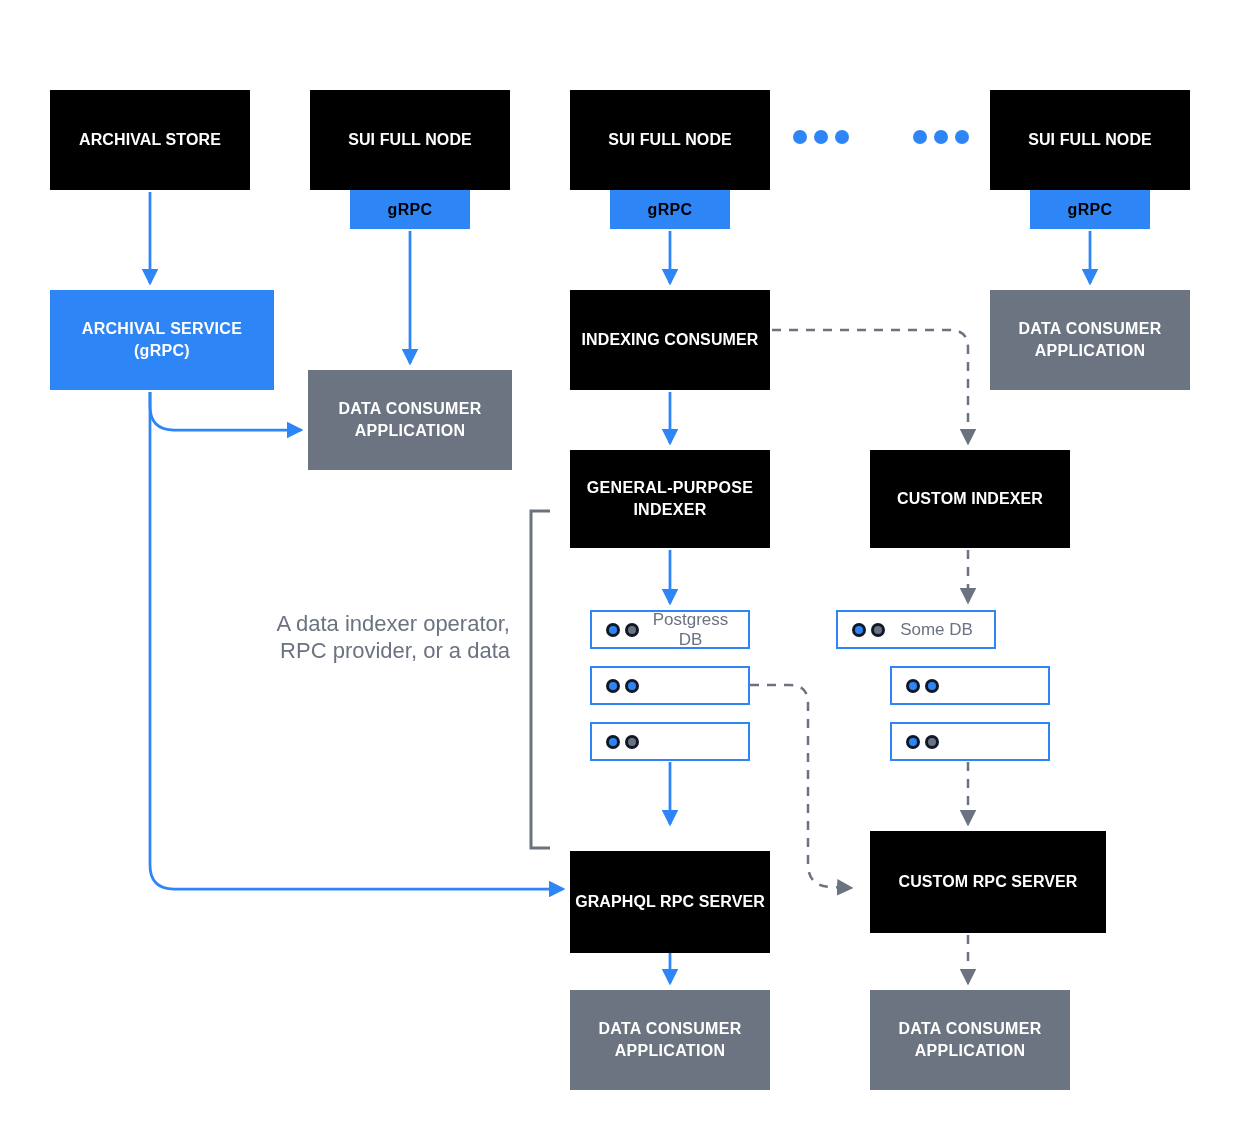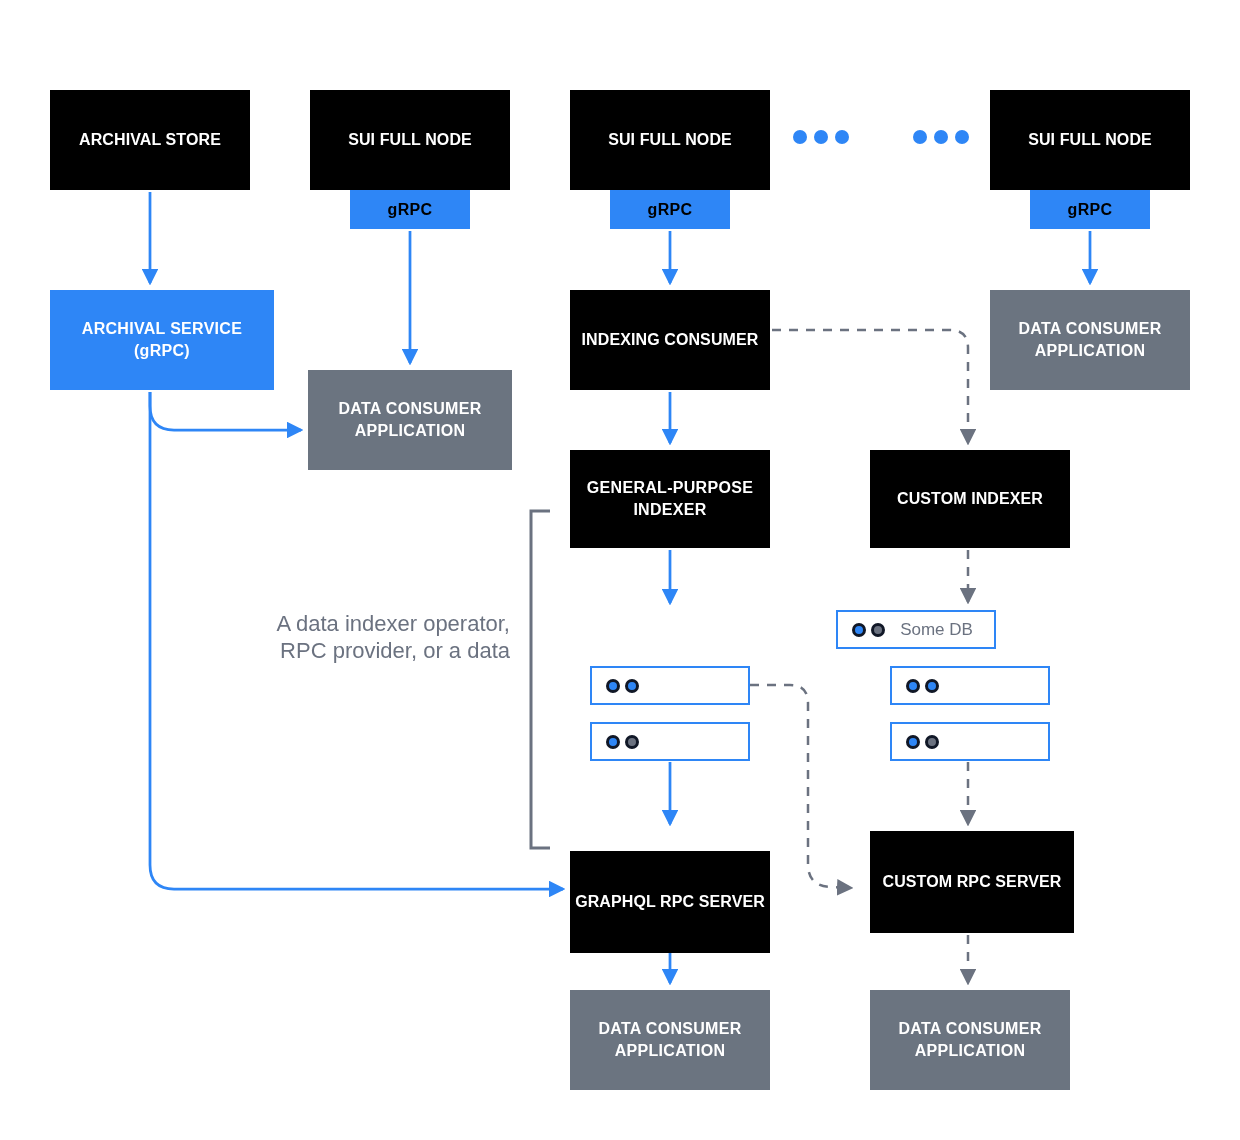--- a/index.html
+++ b/index.html
@@ -97,20 +97,25 @@
   <div class="grpc" style="left:1030px;top:190px;width:120px;height:39px;">gRPC</div>
 
   <div class="box blue" style="left:50px;top:290px;width:224px;height:100px;">ARCHIVAL SERVICE (gRPC)</div>
   <div class="box gray" style="left:308px;top:370px;width:204px;height:100px;">DATA CONSUMER APPLICATION</div>
   <div class="box black nowrap" style="left:570px;top:290px;width:200px;height:100px;">INDEXING CONSUMER</div>
   <div class="box gray" style="left:990px;top:290px;width:200px;height:100px;">DATA CONSUMER APPLICATION</div>
 
   <div class="box black" style="left:570px;top:450px;width:200px;height:98px;">GENERAL-PURPOSE INDEXER</div>
   <div class="box black nowrap" style="left:870px;top:450px;width:200px;height:98px;">CUSTOM INDEXER</div>
 
+  <div class="db" style="left:590px;top:610px;">
+    <span class="dot dot-blue"></span>
+    <span class="dot dot-gray"></span>
+    <span class="db-label">Postgress DB</span>
+  </div>
   <div class="db" style="left:590px;top:666px;">
     <span class="dot dot-blue"></span>
     <span class="dot dot-blue"></span>
     <span class="db-label"></span>
   </div>
   <div class="db" style="left:590px;top:722px;">
     <span class="dot dot-blue"></span>
     <span class="dot dot-gray"></span>
     <span class="db-label"></span>
   </div>
@@ -125,21 +130,21 @@
     <span class="dot dot-blue"></span>
     <span class="db-label"></span>
   </div>
   <div class="db" style="left:890px;top:722px;">
     <span class="dot dot-blue"></span>
     <span class="dot dot-gray"></span>
     <span class="db-label"></span>
   </div>
 
   <div class="box black nowrap" style="left:570px;top:831px;width:200px;height:102px;margin-top:20px;">GRAPHQL RPC SERVER</div>
-  <div class="box black nowrap" style="left:870px;top:831px;width:204px;height:102px;">CUSTOM RPC SERVER</div>
+  <div class="box black nowrap" style="left:870px;top:831px;width:236px;height:102px;">CUSTOM RPC SERVER</div>
 
   <div class="box gray" style="left:570px;top:990px;width:200px;height:100px;">DATA CONSUMER APPLICATION</div>
   <div class="box gray" style="left:870px;top:990px;width:200px;height:100px;">DATA CONSUMER APPLICATION</div>
 
   <div class="note">
     <div>A data indexer operator,</div>
     <div>RPC provider, or a data</div>
   </div>
 
 </div>

